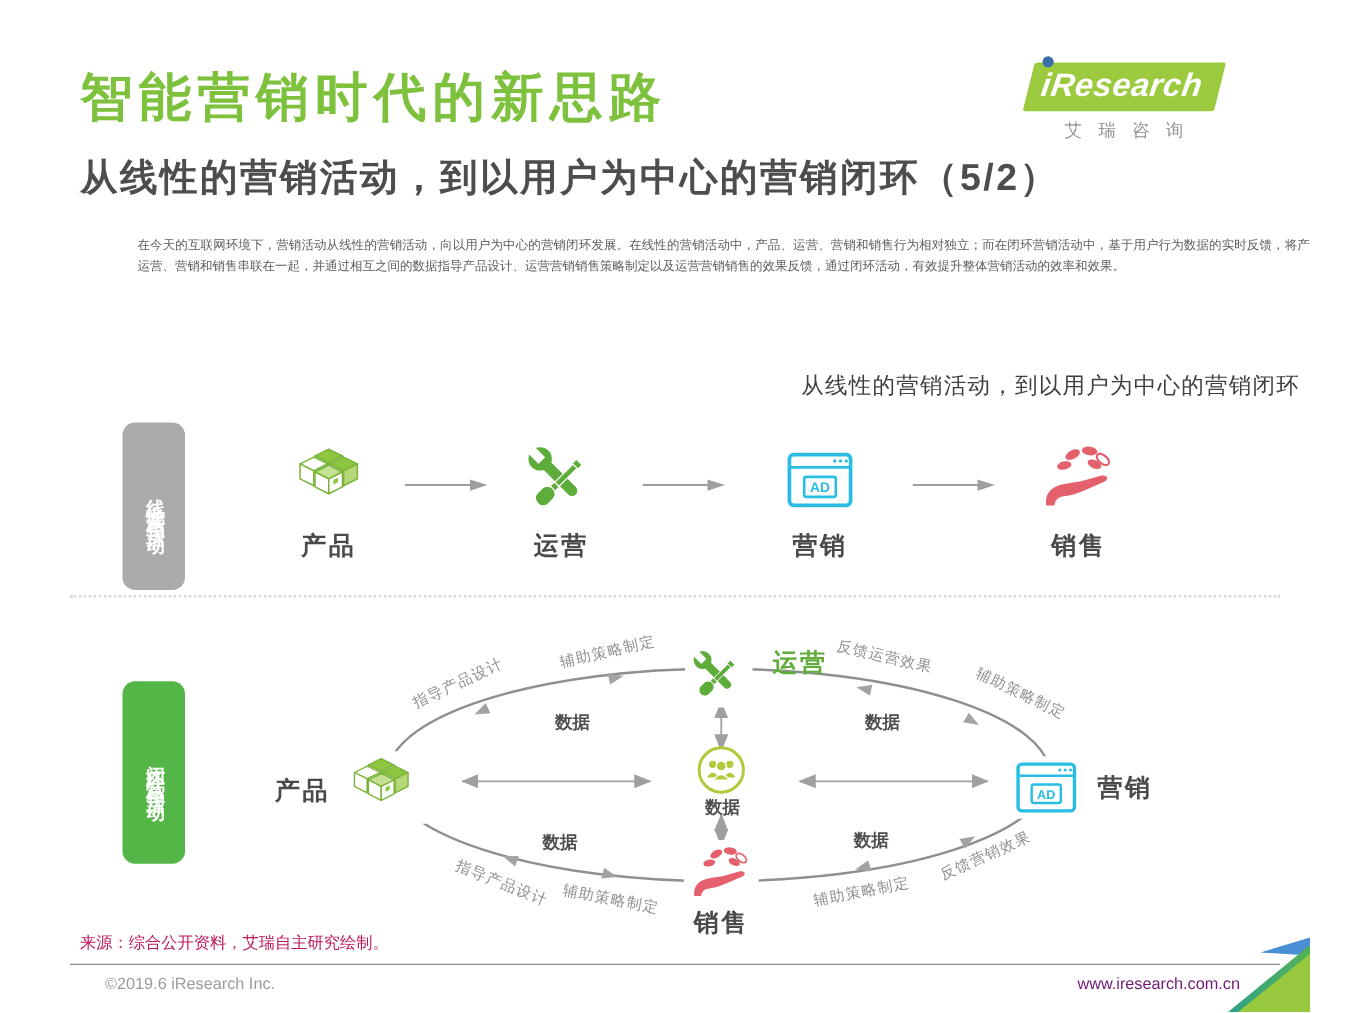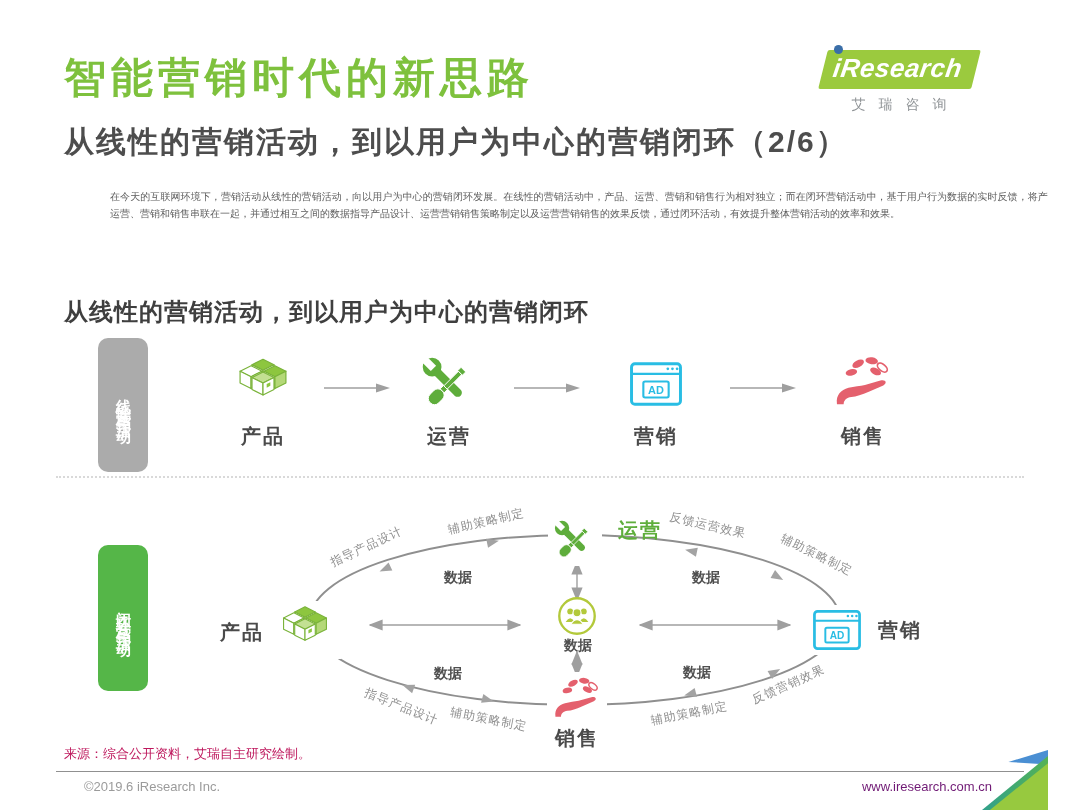--- a/index.html
+++ b/index.html
@@ -24,22 +24,22 @@
   .logo-dot { position:absolute; left:6px; top:-5px; width:9px; height:9px; border-radius:50%; background:#3a6ea8; transform:skewX(14deg); }
   .logo-sub { margin-top:7px; color:#8f9396; font-size:14px; letter-spacing:13px; text-indent:13px; white-space:nowrap; }
 
   
   .intro {
     left:64px; top:188px; width:958px;
     font-size:10px; line-height:1.73; color:#5d5d5d; text-align:justify;margin-left:46px;
   }
 
   
-  .diagram-title { left:64px; top:296px; width:976px; text-align:left;
-    font-size:24px; font-weight:700; color:#3f3f3f; letter-spacing:1px; }
+  .diagram-title { left:64px; top:296px; width:976px; text-align:right;
+    font-size:18px; font-weight:400; color:#3f3f3f; letter-spacing:1px; }
 
   .v-pill {
     width:50px; border-radius:10px; color:#ffffff; font-size:15px; font-weight:700;
     writing-mode:vertical-rl; text-orientation:upright; letter-spacing:6px;
     display:flex; align-items:center; justify-content:center;
   }
   .pill-gray { left:98px; top:338px; height:134px; background:#ababab; }
   .pill-green { left:98px; top:545px; height:146px; background:#55b648; }
 
   .lin-step { top:350px; width:130px; text-align:center; }
@@ -149,21 +149,21 @@
   <div class="abs title">智能营销时代的新思路</div>
 
   <div class="abs logo">
     <div class="logo-box">
       <span class="logo-dot"></span>
       <span class="logo-text"><span>i</span><span>Research</span></span>
     </div>
     <div class="logo-sub">艾瑞咨询</div>
   </div>
 
-  <div class="abs subtitle">从线性的营销活动，到以用户为中心的营销闭环（2/6）</div>
+  <div class="abs subtitle">从线性的营销活动，到以用户为中心的营销闭环（5/2）</div>
 
   <div class="abs intro">在今天的互联网环境下，营销活动从线性的营销活动，向以用户为中心的营销闭环发展。在线性的营销活动中，产品、运营、营销和销售行为相对独立；而在闭环营销活动中，基于用户行为数据的实时反馈，将产品、运营、营销和销售串联在一起，并通过相互之间的数据指导产品设计、运营营销销售策略制定以及运营营销销售的效果反馈，通过闭环活动，有效提升整体营销活动的效率和效果。</div>
 
   <div class="abs diagram-title">从线性的营销活动，到以用户为中心的营销闭环</div>
 
   <div class="abs v-pill pill-gray">线性营销活动</div>
 
   <div class="abs lin-step" style="left:198px">
     <div class="lin-icon-box">
         <svg width="66" height="52">

